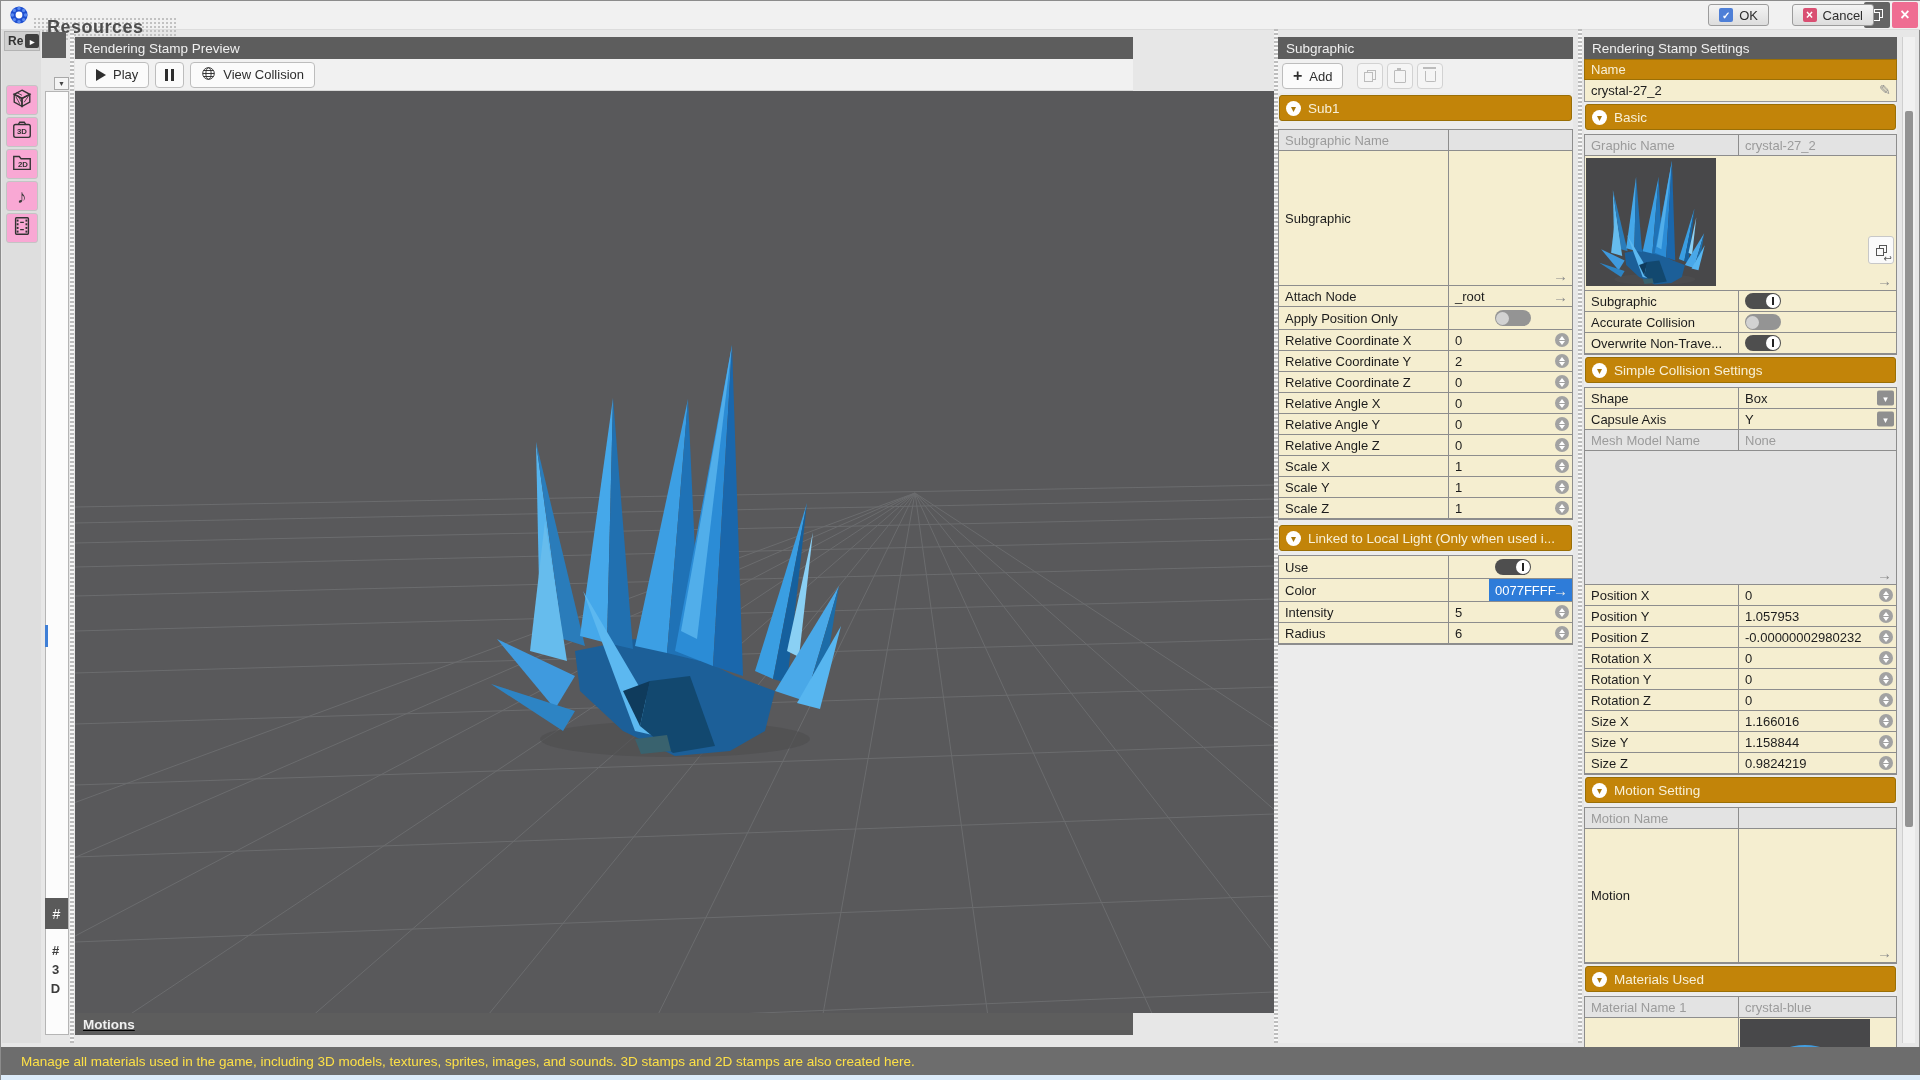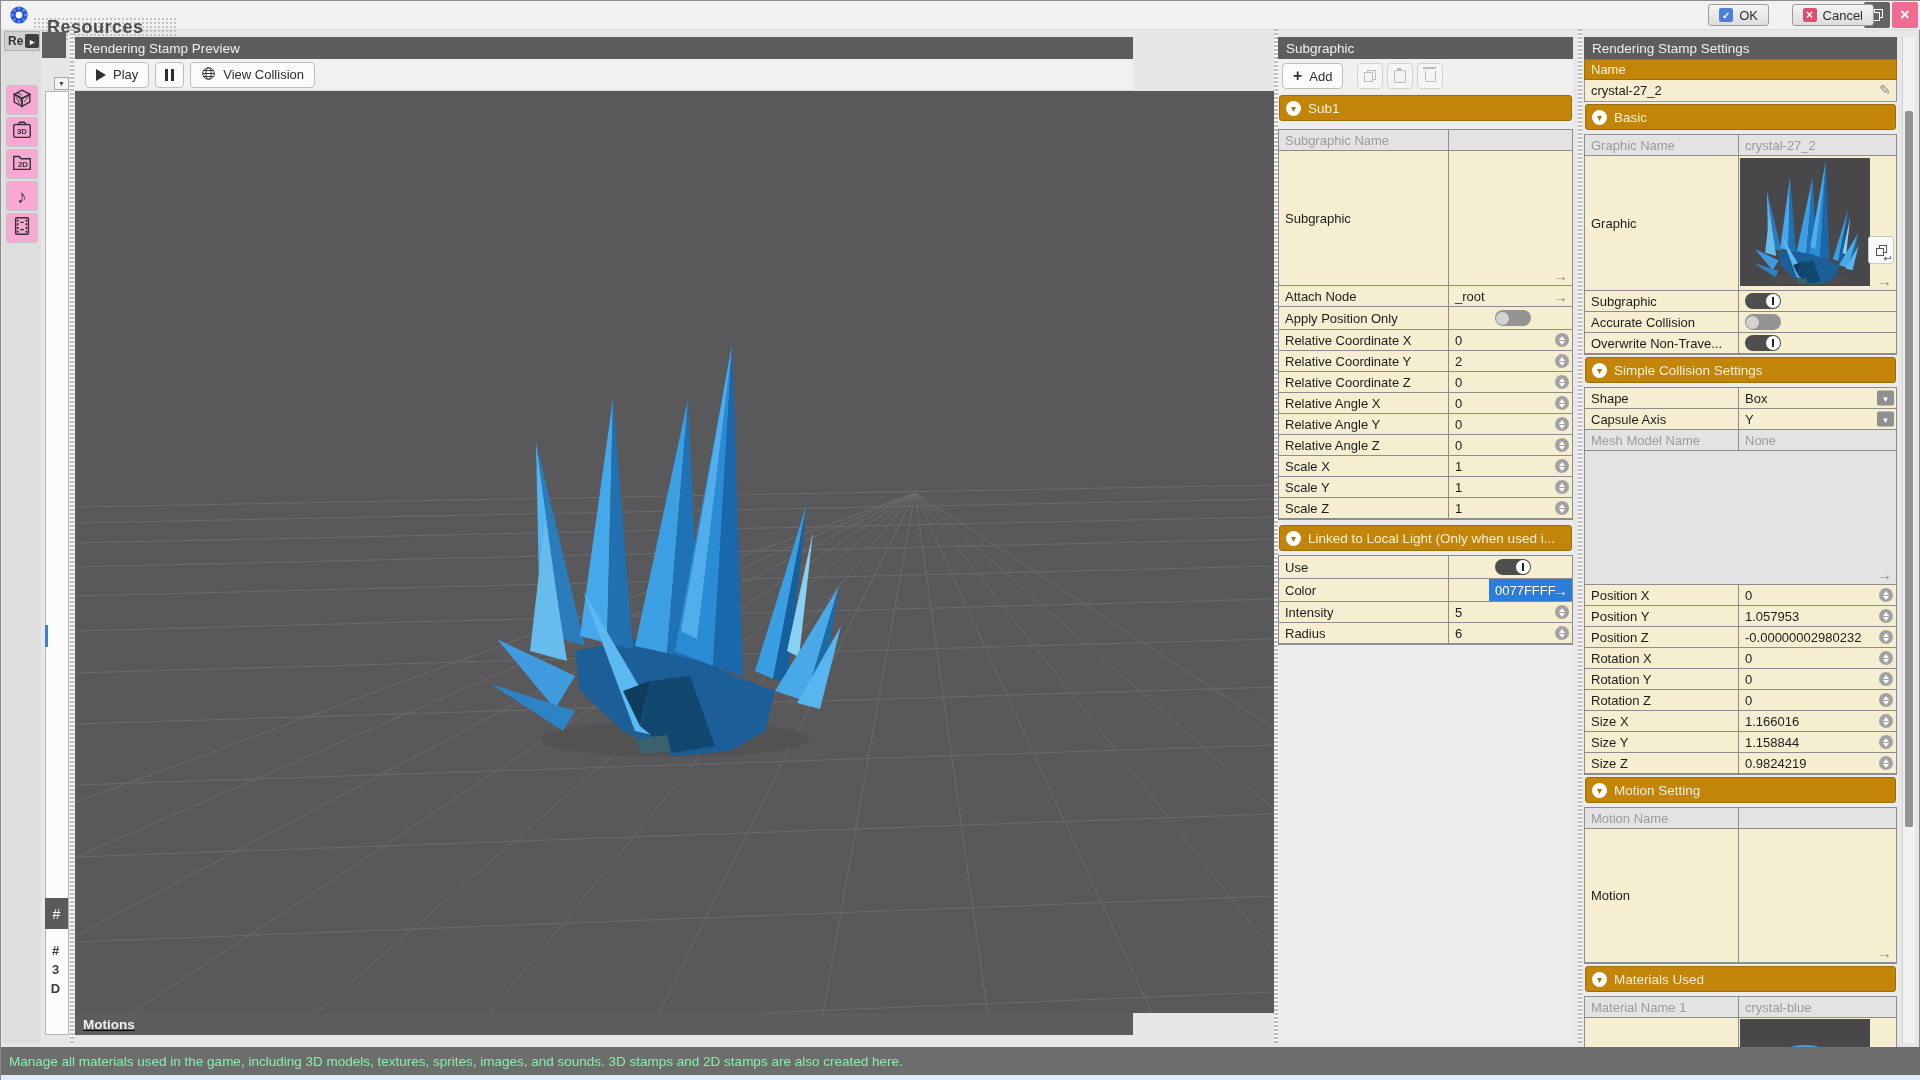--- a/index.html
+++ b/index.html
@@ -104,22 +104,22 @@
   .export-btn .dsq{position:relative;width:11px;height:11px;}
   .export-btn .dsq:before{content:"";position:absolute;right:0;top:0;width:6px;height:6px;border:1.5px solid #555;}
   .export-btn .dsq:after{content:"";position:absolute;left:0;bottom:0;width:6px;height:6px;border:1.5px solid #555;background:#fafafa;}
   .export-btn .ret{position:absolute;right:1px;bottom:-1px;font-size:10px;color:#555;}
   .mat-thumb{width:130px;height:60px;background:#48484a;position:absolute;left:1px;top:1px;overflow:hidden;}
   .sphere{position:absolute;left:5px;top:26px;width:120px;height:120px;border-radius:50%;
           background:radial-gradient(circle at 45% 30%,#7cc8f2,#2f8ed8 45%,#1b5fa2 80%);}
   .scrollbar{position:absolute;left:1901px;top:36px;width:13px;height:1006px;background:#f1f1f1;border-left:1px solid #cfcfcf;box-sizing:border-box;}
   .sb-thumb{position:absolute;left:2px;top:74px;width:8px;height:716px;background:#939393;border-radius:2px;}
   
-  .statusbar{position:absolute;left:0;top:1046px;width:1920px;height:28px;background:#6d6d6d;color:#86efac;
-             font-size:13.5px;display:flex;align-items:center;padding-left:8px;box-sizing:border-box;}
+  .statusbar{position:absolute;left:0;top:1046px;width:1920px;height:28px;background:#6d6d6d;color:#fde047;
+             font-size:13.5px;display:flex;align-items:center;padding-left:20px;box-sizing:border-box;}
   .sbtn{position:absolute;top:3px;height:22px;border-radius:3px;background:linear-gradient(#f4f4f4,#ddd);
         border:1px solid #9c9c9c;display:inline-flex;align-items:center;gap:6px;padding:0 10px;font-size:13px;color:#2e2e2e;box-sizing:border-box;}
   .ok-btn{right:150px;} .cancel-btn{right:45px;}
   .mini-ic{width:14px;height:14px;border-radius:2px;color:#fff;font-size:10px;font-weight:bold;
            display:flex;align-items:center;justify-content:center;}
   .ok-ic{background:#4e7fd7;} .cancel-ic{background:#d94f72;font-size:12px;}
   .bottom-strip{position:absolute;left:0;top:1074px;width:1920px;height:6px;background:#dcebf9;}
   .spacer6{height:6px;} .spacer2{height:2px;}
 </style>
 </head>
@@ -529,21 +529,20 @@
       <span>Basic</span>
     </div>
     <div class="spacer2"></div>
 
     <div class="tbl" style="border-bottom:1px solid #8d8d8d;">
       <div class="row dis">
         <span class="lbl">Graphic Name</span>
         <span class="val">crystal-27_2</span>
       </div>
       <div class="row tall134">
-        <span class="lbl">Graphic</span>
         <span class="val">
           <span class="thumb">
             <svg width="130" height="128" viewBox="395 245 385 425">
                 <use href="#crystal"></use>
               </svg>
           </span>
           <span class="export-btn">
             <span class="dsq"></span>
             <span class="ret">↩</span>
           </span>

